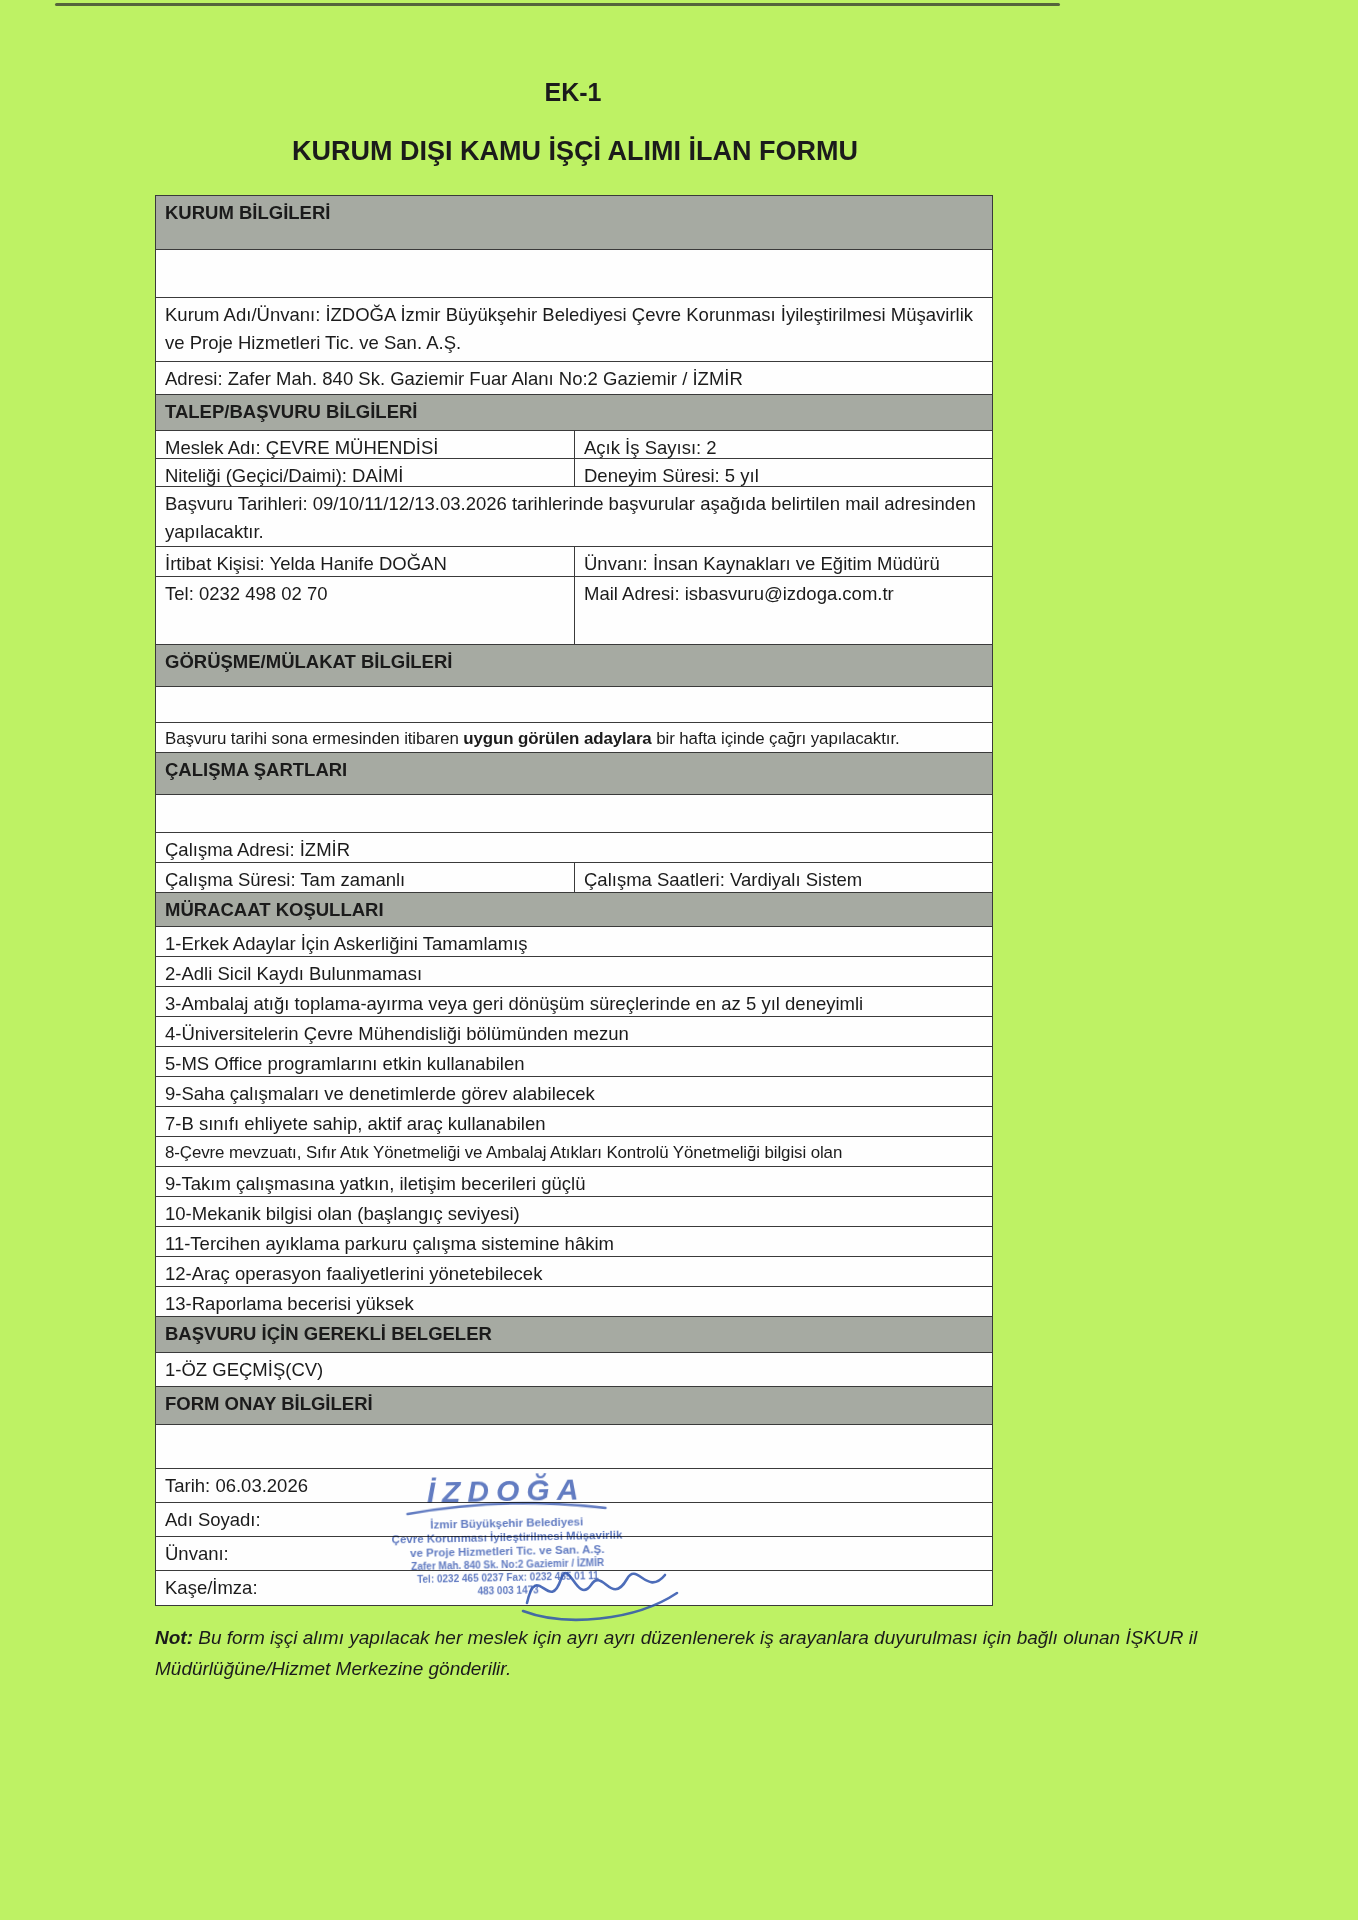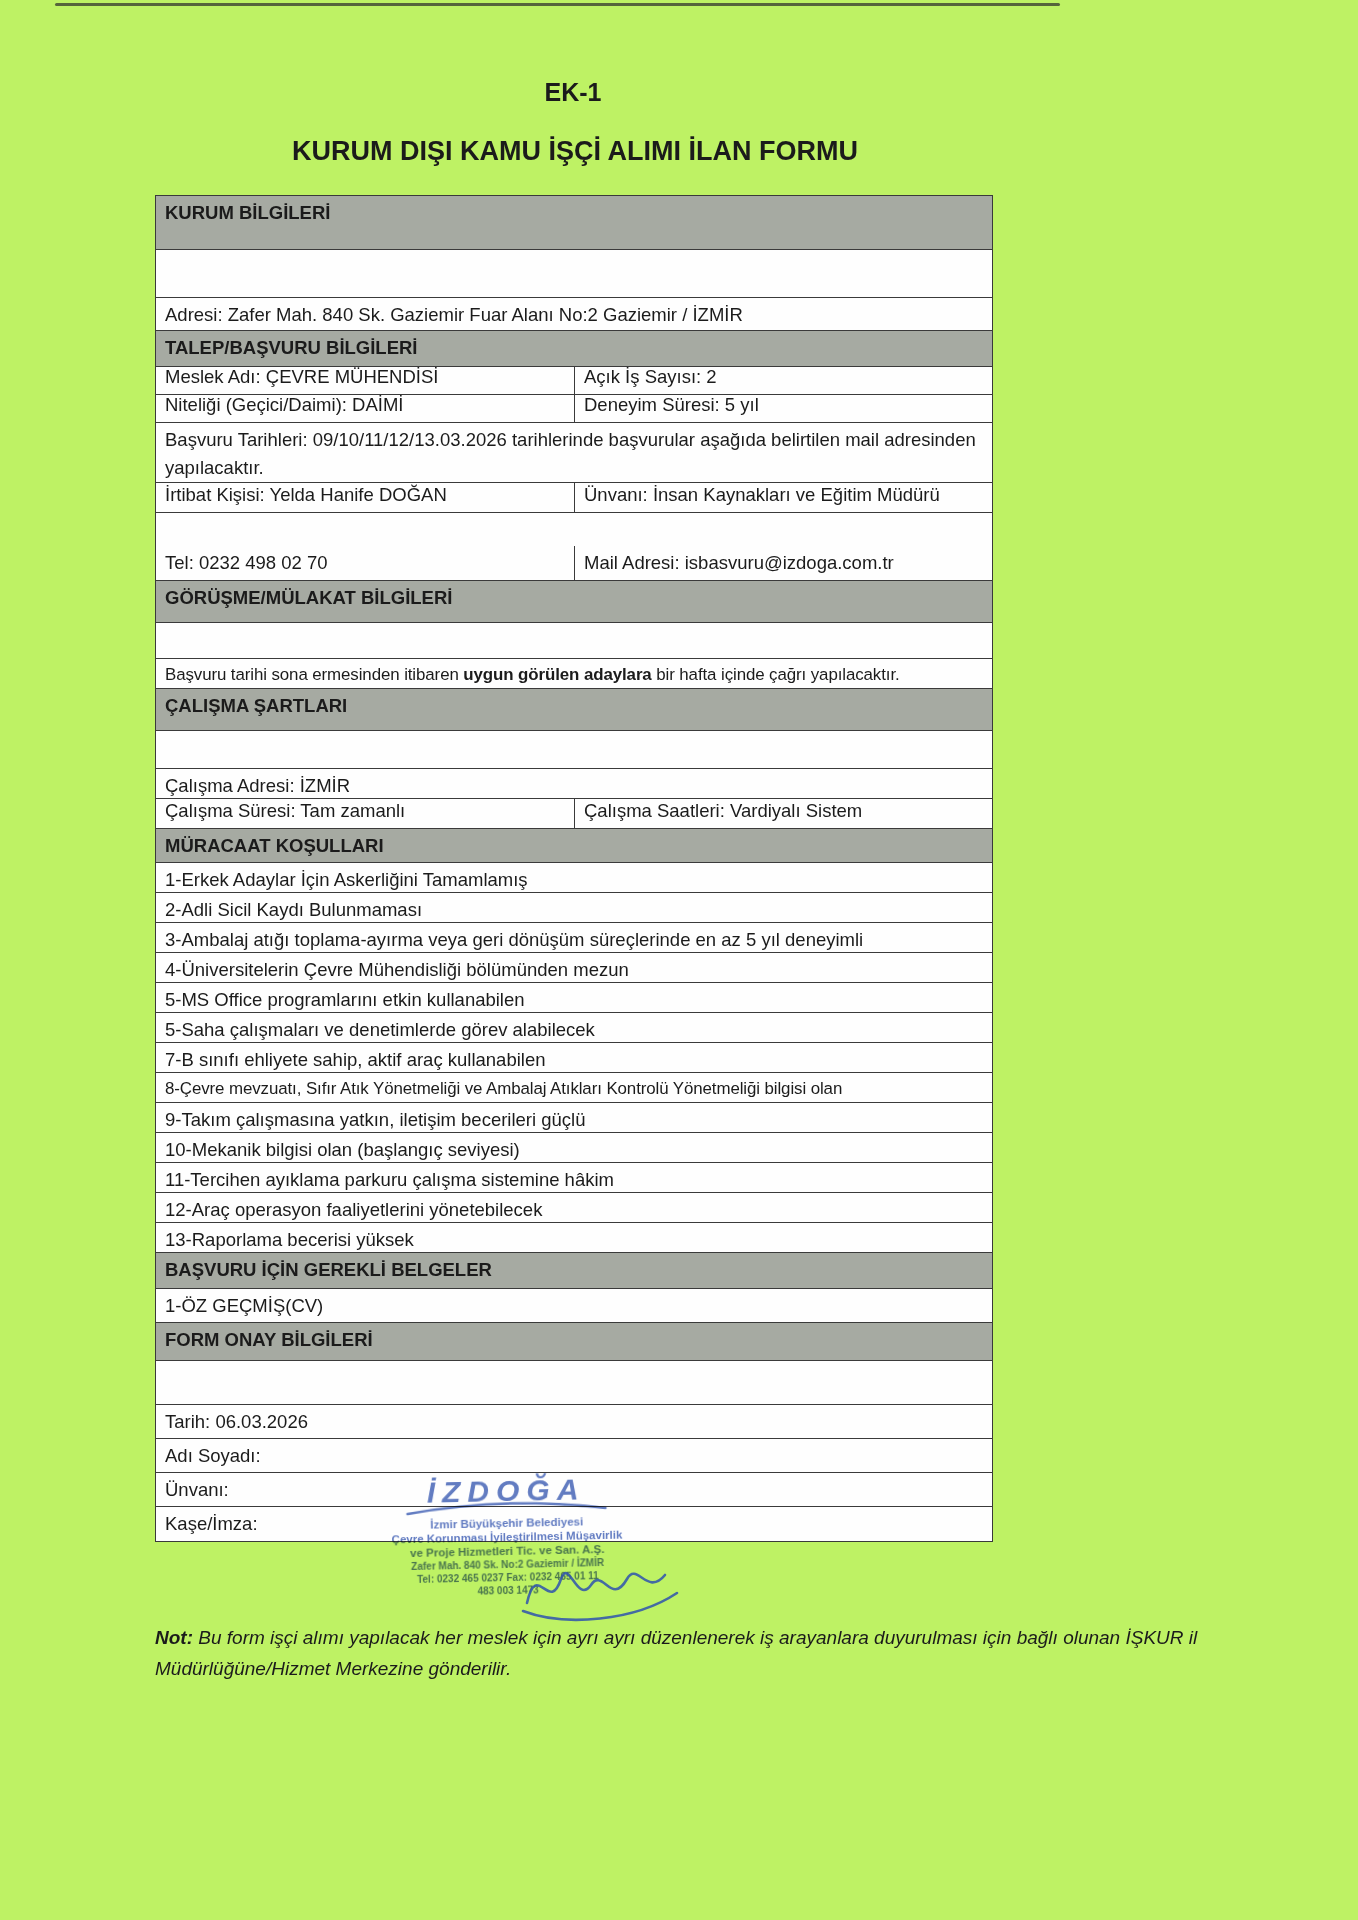--- a/index.html
+++ b/index.html
@@ -23,21 +23,21 @@
   }
   .row{
     position:relative;box-sizing:border-box;overflow:hidden;
     border-bottom:1.6px solid var(--border);
     padding:3px 9px;font-size:18.5px;line-height:1.5;
   }
   .row.last{border-bottom:none;}
   .row.nowrap{white-space:nowrap;}
   .row.tight{font-size:16.9px;letter-spacing:-0.1px;}
   .sec{background:var(--section-header-bg);font-weight:700;}
-  .cols{display:flex;padding:0;align-items:flex-end;}
+  .cols{display:flex;padding:0;}
   .cell{flex:1 1 50%;box-sizing:border-box;padding:3px 9px;overflow:hidden;white-space:nowrap;}
   .cell + .cell{border-left:1.6px solid var(--border);}
   .h28{height:28px}.h30{height:30px}.h33{height:33px}.h34{height:34px}
   .h36{height:36px}.h38{height:38px}.h42{height:42px}.h44{height:44px}
   .h48{height:48px}.h54{height:54px}.h60{height:60px}.h64{height:64px}.h68{height:68px}
   .b{font-weight:700;margin-top:8px;}
   .note{
     position:absolute;left:155px;top:1622px;width:1072px;
     font-size:19px;font-style:italic;line-height:1.65;
   }
@@ -60,20 +60,21 @@
 
   <div class="scan-edge"></div>
 
   <div class="annex">EK-1</div>
   <div class="form-title">KURUM DIŞI KAMU İŞÇİ ALIMI İLAN FORMU</div>
 
   <div class="form-table">
 
     <div class="row sec h54">KURUM BİLGİLERİ</div>
     <div class="row h48"></div>
+    <div class="row h64">Kurum Adı/Ünvanı: İZDOĞA İzmir Büyükşehir Belediyesi Çevre Korunması İyileştirilmesi Müşavirlik ve Proje Hizmetleri Tic. ve San. A.Ş.</div>
     <div class="row h33 nowrap">Adresi: Zafer Mah. 840 Sk. Gaziemir Fuar Alanı No:2 Gaziemir / İZMİR</div>
 
     <div class="row sec h36">TALEP/BAŞVURU BİLGİLERİ</div>
     <div class="row cols h28">
       <div class="cell">Meslek Adı: ÇEVRE MÜHENDİSİ</div>
       <div class="cell">Açık İş Sayısı: 2</div>
     </div>
     <div class="row cols h28">
       <div class="cell">Niteliği (Geçici/Daimi): DAİMİ</div>
       <div class="cell">Deneyim Süresi: 5 yıl</div>
@@ -101,21 +102,21 @@
       <div class="cell">Çalışma Süresi: Tam zamanlı</div>
       <div class="cell">Çalışma Saatleri: Vardiyalı Sistem</div>
     </div>
 
     <div class="row sec h34">MÜRACAAT KOŞULLARI</div>
     <div class="row h30 nowrap">1-Erkek Adaylar İçin Askerliğini Tamamlamış</div>
     <div class="row h30 nowrap">2-Adli Sicil Kaydı Bulunmaması</div>
     <div class="row h30 nowrap">3-Ambalaj atığı toplama-ayırma veya geri dönüşüm süreçlerinde en az 5 yıl deneyimli</div>
     <div class="row h30 nowrap">4-Üniversitelerin Çevre Mühendisliği bölümünden mezun</div>
     <div class="row h30 nowrap">5-MS Office programlarını etkin kullanabilen</div>
-    <div class="row h30 nowrap">5-Saha çalışmaları ve denetimlerde görev alabilecek</div>
+    <div class="row h30 nowrap">9-Saha çalışmaları ve denetimlerde görev alabilecek</div>
     <div class="row h30 nowrap">7-B sınıfı ehliyete sahip, aktif araç kullanabilen</div>
     <div class="row h30 nowrap tight">8-Çevre mevzuatı, Sıfır Atık Yönetmeliği ve Ambalaj Atıkları Kontrolü Yönetmeliği bilgisi olan</div>
     <div class="row h30 nowrap">9-Takım çalışmasına yatkın, iletişim becerileri güçlü</div>
     <div class="row h30 nowrap">10-Mekanik bilgisi olan (başlangıç seviyesi)</div>
     <div class="row h30 nowrap">11-Tercihen ayıklama parkuru çalışma sistemine hâkim</div>
     <div class="row h30 nowrap">12-Araç operasyon faaliyetlerini yönetebilecek</div>
     <div class="row h30 nowrap">13-Raporlama becerisi yüksek</div>
 
     <div class="row sec h36">BAŞVURU İÇİN GEREKLİ BELGELER</div>
     <div class="row h34 nowrap">1-ÖZ GEÇMİŞ(CV)</div>

